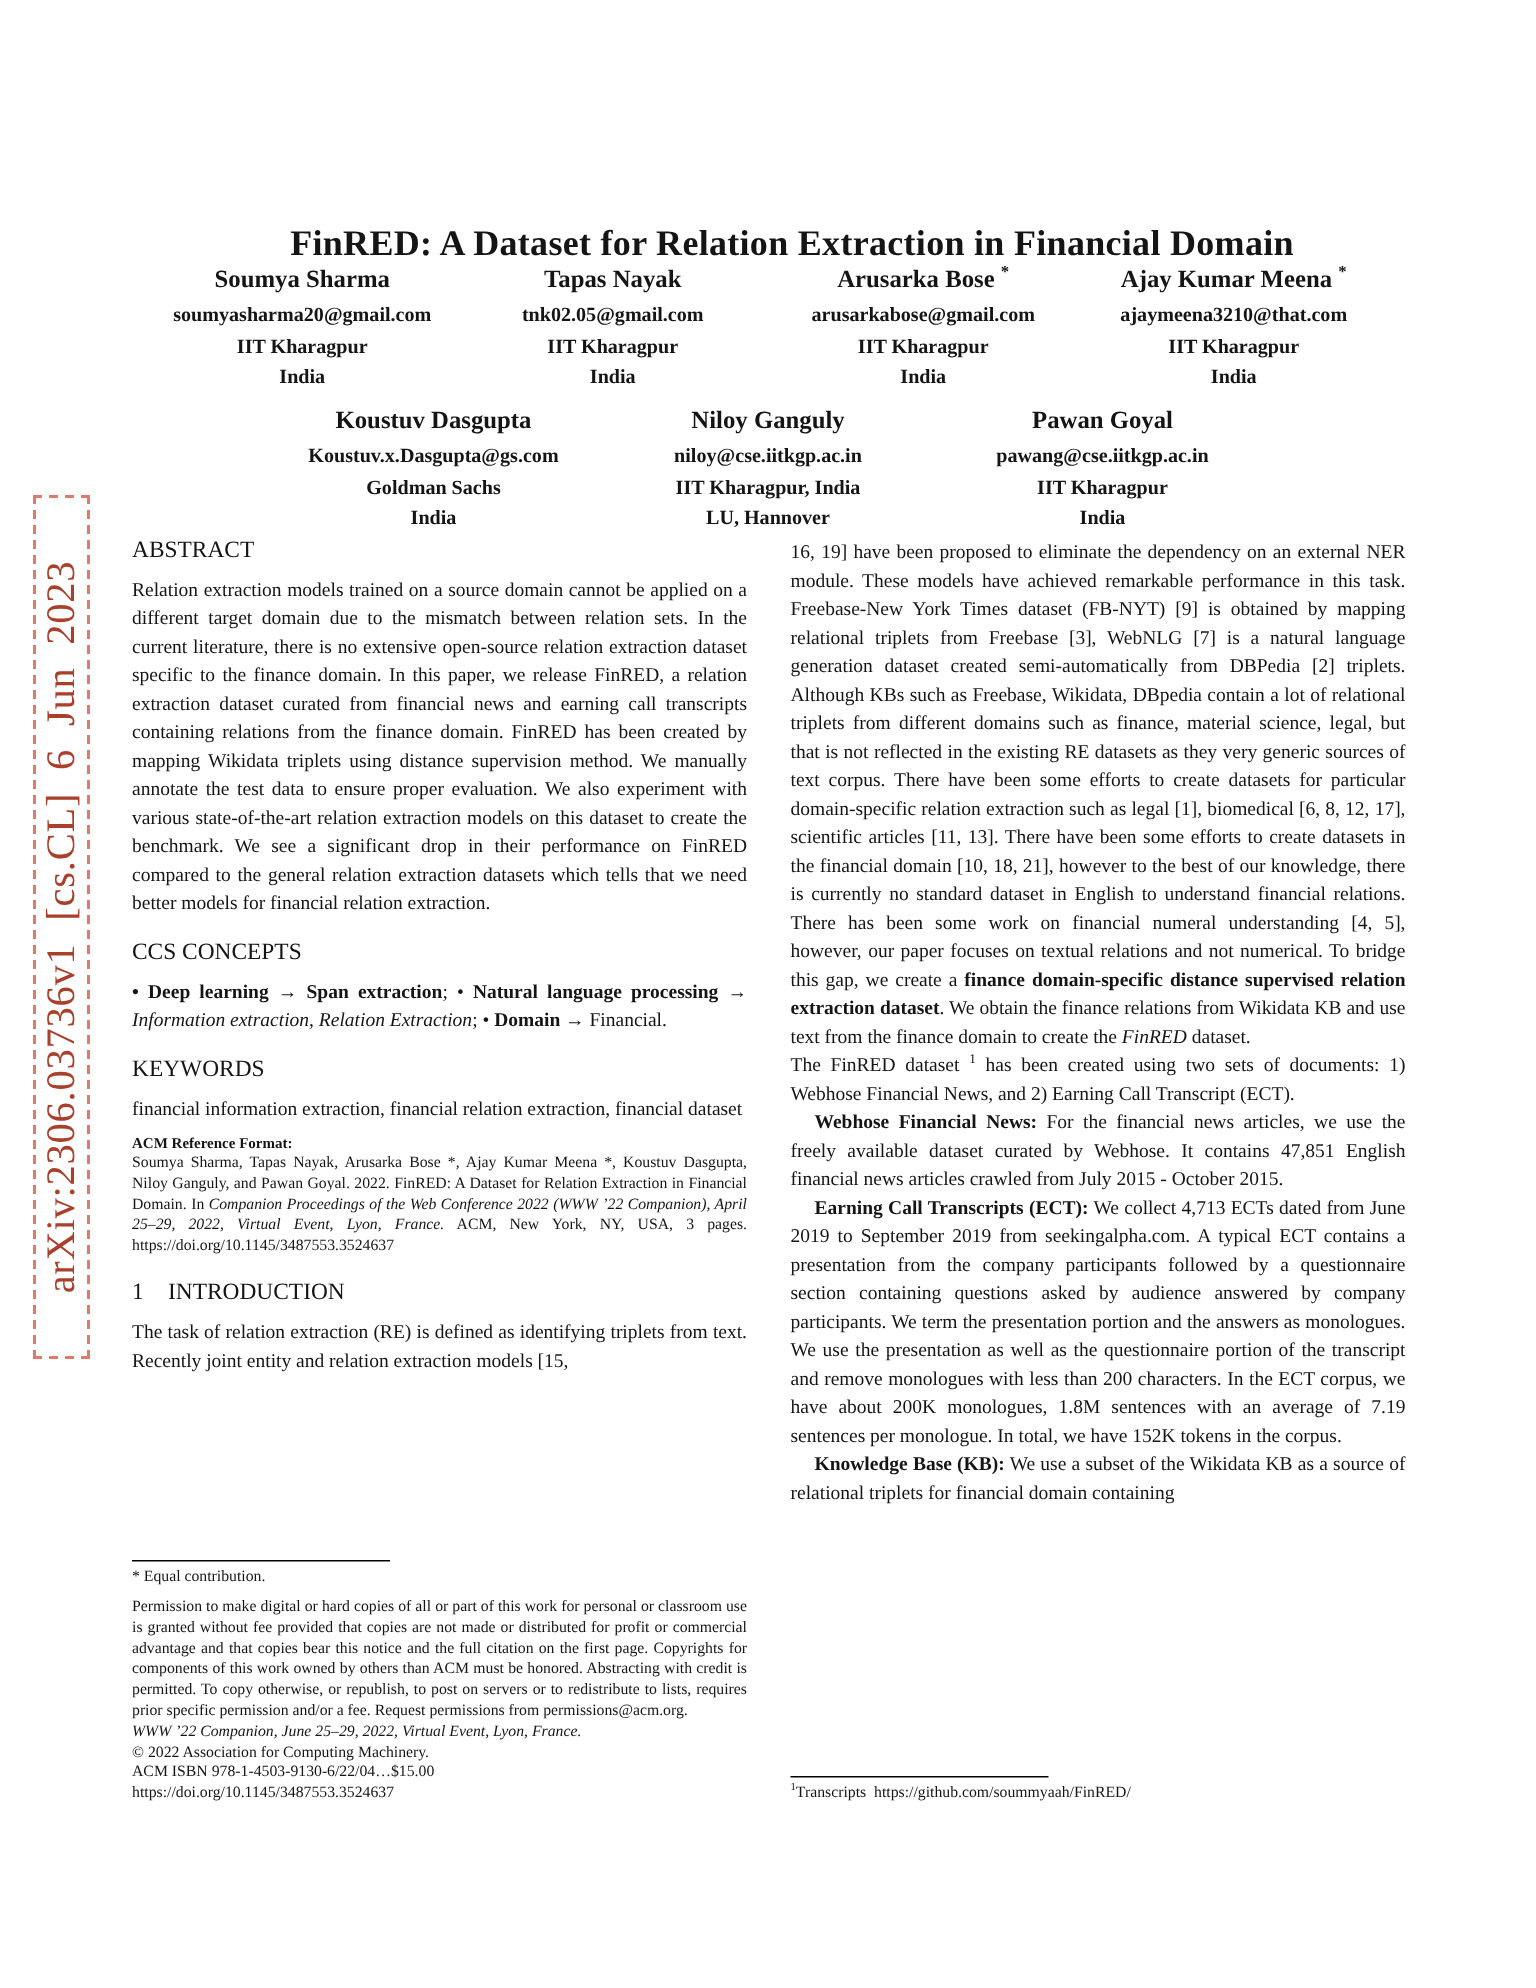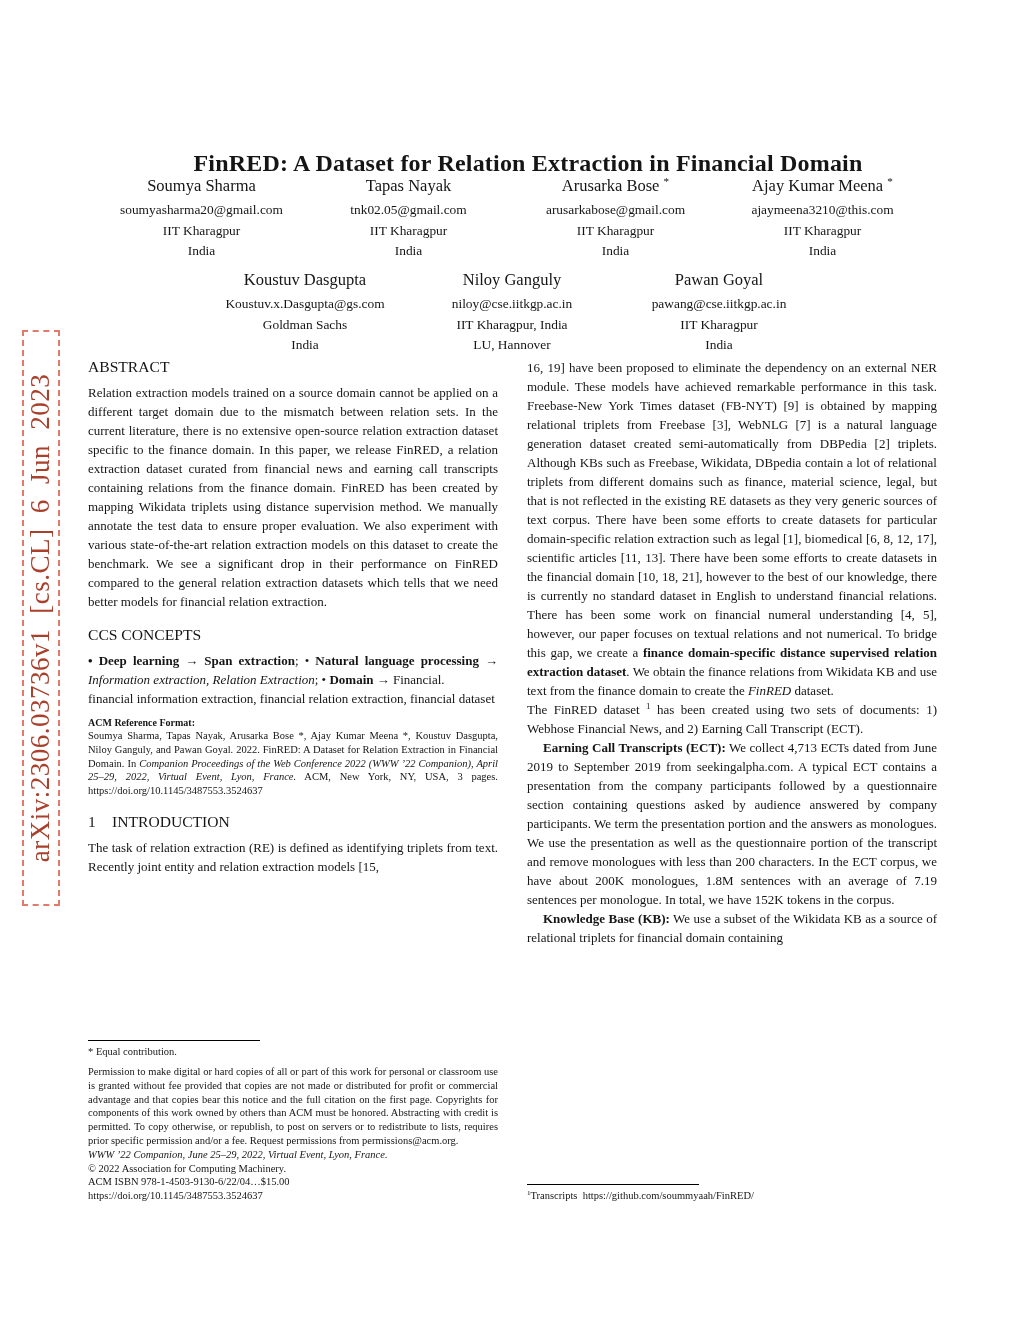--- a/index.html
+++ b/index.html
@@ -18,22 +18,22 @@
     word-spacing: 8px; letter-spacing: 0.5px; background: #fff;
   }
 
   .title {
     position: absolute; top: 134px; left: 0; width: 100%; text-align: center;
     font-size: 24px; font-weight: 700; margin: 16px; letter-spacing: 0.2px;
   }
 
   .authors-row { position: absolute; left: 0; width: 100%; display: flex; justify-content: center; }
   .row1 { top: 176px; }
-  .row2 { top: 270px; }
-  .author { width: 207px; text-align: center; }
+  .row2 { top: 270px; gap: 16px; }
+  .author { width: 207px; text-align: center; font-weight: bold; }
   .author .name { font-size: 16.5px; margin-bottom: 4px; }
   .author .line { font-size: 13.4px; line-height: 20.5px; }
   sup { font-size: 68%; line-height: 0; }
 
   .col { position: absolute; top: 358px; width: 410px; height: 845px; display: flex; flex-direction: column; }
   .col-left  { left: 88px; }
   .col-right { left: 527px; }
 
   .sec-head { font-size: 15.6px; font-weight: normal; margin: 15px 0 7px; }
   .sec-head.first { margin-top: 0; }
@@ -78,21 +78,21 @@
       <div class="line">India</div>
     </div>
     <div class="author">
       <div class="name"><span>Arusarka Bose</span> <sup>*</sup></div>
       <div class="line">arusarkabose@gmail.com</div>
       <div class="line">IIT Kharagpur</div>
       <div class="line">India</div>
     </div>
     <div class="author">
       <div class="name"><span>Ajay Kumar Meena</span> <sup>*</sup></div>
-      <div class="line">ajaymeena3210@this.com</div>
+      <div class="line">ajaymeena3210@that.com</div>
       <div class="line">IIT Kharagpur</div>
       <div class="line">India</div>
     </div>
   </div>
 
   <div class="authors-row row2">
     <div class="author">
       <div class="name">Koustuv Dasgupta</div>
       <div class="line">Koustuv.x.Dasgupta@gs.com</div>
       <div class="line">Goldman Sachs</div>
@@ -112,20 +112,21 @@
     </div>
   </div>
 
   <div class="col col-left">
     <h2 class="sec-head first">ABSTRACT</h2>
     <p class="body">Relation extraction models trained on a source domain cannot be applied on a different target domain due to the mismatch between relation sets. In the current literature, there is no extensive open-source relation extraction dataset specific to the finance domain. In this paper, we release FinRED, a relation extraction dataset curated from financial news and earning call transcripts containing relations from the finance domain. FinRED has been created by mapping Wikidata triplets using distance supervision method. We manually annotate the test data to ensure proper evaluation. We also experiment with various state-of-the-art relation extraction models on this dataset to create the benchmark. We see a significant drop in their performance on FinRED compared to the general relation extraction datasets which tells that we need better models for financial relation extraction.</p>
 
     <h2 class="sec-head">CCS CONCEPTS</h2>
     <p class="body"><span class="bd">• </span><span class="bd">Deep learning → Span extraction</span><span>; • </span><span class="bd">Natural language processing</span><span> → </span><span class="it">Information extraction, Relation Extraction</span><span>; • </span><span class="bd">Domain</span><span> → Financial.</span></p>
 
+    <h2 class="sec-head">KEYWORDS</h2>
     <p class="body">financial information extraction, financial relation extraction, financial dataset</p>
 
     <p class="small-head">ACM Reference Format:</p>
     <p class="small"><span>Soumya Sharma, Tapas Nayak, Arusarka Bose *, Ajay Kumar Meena *, Koustuv Dasgupta, Niloy Ganguly, and Pawan Goyal. 2022. FinRED: A Dataset for Relation Extraction in Financial Domain. In </span><span class="it">Companion Proceedings of the Web Conference 2022 (WWW ’22 Companion), April 25–29, 2022, Virtual Event, Lyon, France.</span><span> ACM, New York, NY, USA, 3 pages. https://doi.org/10.1145/3487553.3524637</span></p>
 
     <h2 class="sec-head"><span class="sec-num">1</span><span>INTRODUCTION</span></h2>
     <p class="body">The task of relation extraction (RE) is defined as identifying triplets from text. Recently joint entity and relation extraction models [15,</p>
 
     <div class="footnote-block">
       <div class="fn-rule"></div>
@@ -138,20 +139,21 @@
       <p class="small"><a class="lnk">https://doi.org/10.1145/3487553.3524637</a></p>
     </div>
   </div>
 
   <div class="col col-right">
     <p class="body"><span>16, 19] have been proposed to eliminate the dependency on an external NER module. These models have achieved remarkable performance in this task. Freebase-New York Times dataset (FB-NYT) [9] is obtained by mapping relational triplets from Freebase [3], WebNLG [7] is a natural language generation dataset created semi-automatically from DBPedia [2] triplets. Although KBs such as Freebase, Wikidata, DBpedia contain a lot of relational triplets from different domains such as finance, material science, legal, but that is not reflected in the existing RE datasets as they very generic sources of text corpus. There have been some efforts to create datasets for particular domain-specific relation extraction such as legal [1], biomedical [6, 8, 12, 17], scientific articles [11, 13]. There have been some efforts to create datasets in the financial domain [10, 18, 21], however to the best of our knowledge, there is currently no standard dataset in English to understand financial relations. There has been some work on financial numeral understanding [4, 5], however, our paper focuses on textual relations and not numerical. To bridge this gap, we create a </span><span class="bd">finance domain-specific distance supervised relation extraction dataset</span><span>. We obtain the finance relations from Wikidata KB and use text from the finance domain to create the </span><span class="it">FinRED</span><span> dataset.</span></p>
 
 
     <p class="body"><span>The FinRED dataset </span><sup>1</sup><span> has been created using two sets of documents: 1) Webhose Financial News, and 2) Earning Call Transcript (ECT).</span></p>
 
+    <p class="body indent"><span class="bd">Webhose Financial News:</span><span> For the financial news articles, we use the freely available dataset curated by Webhose. It contains 47,851 English financial news articles crawled from July 2015 - October 2015.</span></p>
 
     <p class="body indent"><span class="bd">Earning Call Transcripts (ECT):</span><span> We collect 4,713 ECTs dated from June 2019 to September 2019 from seekingalpha.com. A typical ECT contains a presentation from the company participants followed by a questionnaire section containing questions asked by audience answered by company participants. We term the presentation portion and the answers as monologues. We use the presentation as well as the questionnaire portion of the transcript and remove monologues with less than 200 characters. In the ECT corpus, we have about 200K monologues, 1.8M sentences with an average of 7.19 sentences per monologue. In total, we have 152K tokens in the corpus.</span></p>
 
     <p class="body indent"><span class="bd">Knowledge Base (KB):</span><span> We use a subset of the Wikidata KB as a source of relational triplets for financial domain containing</span></p>
 
     <div class="footnote-block">
       <div class="fn-rule"></div>
       <p class="small"><sup>1</sup><span>Transcripts</span>&nbsp;&nbsp;<a class="lnk">https://github.com/soummyaah/FinRED/</a></p>
     </div>
   </div>

